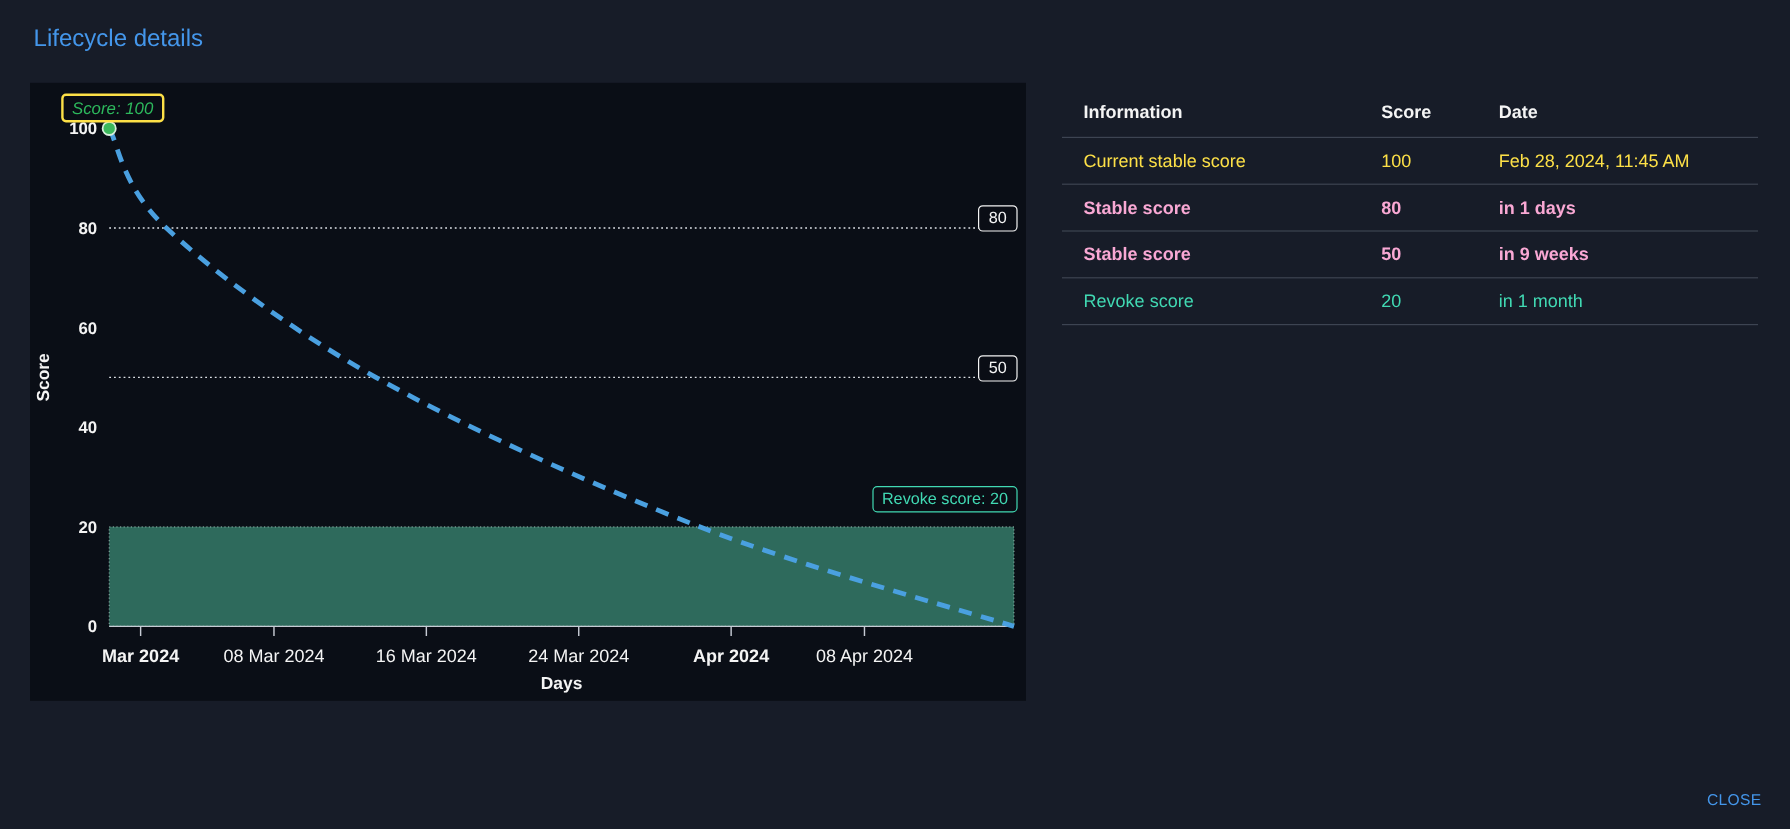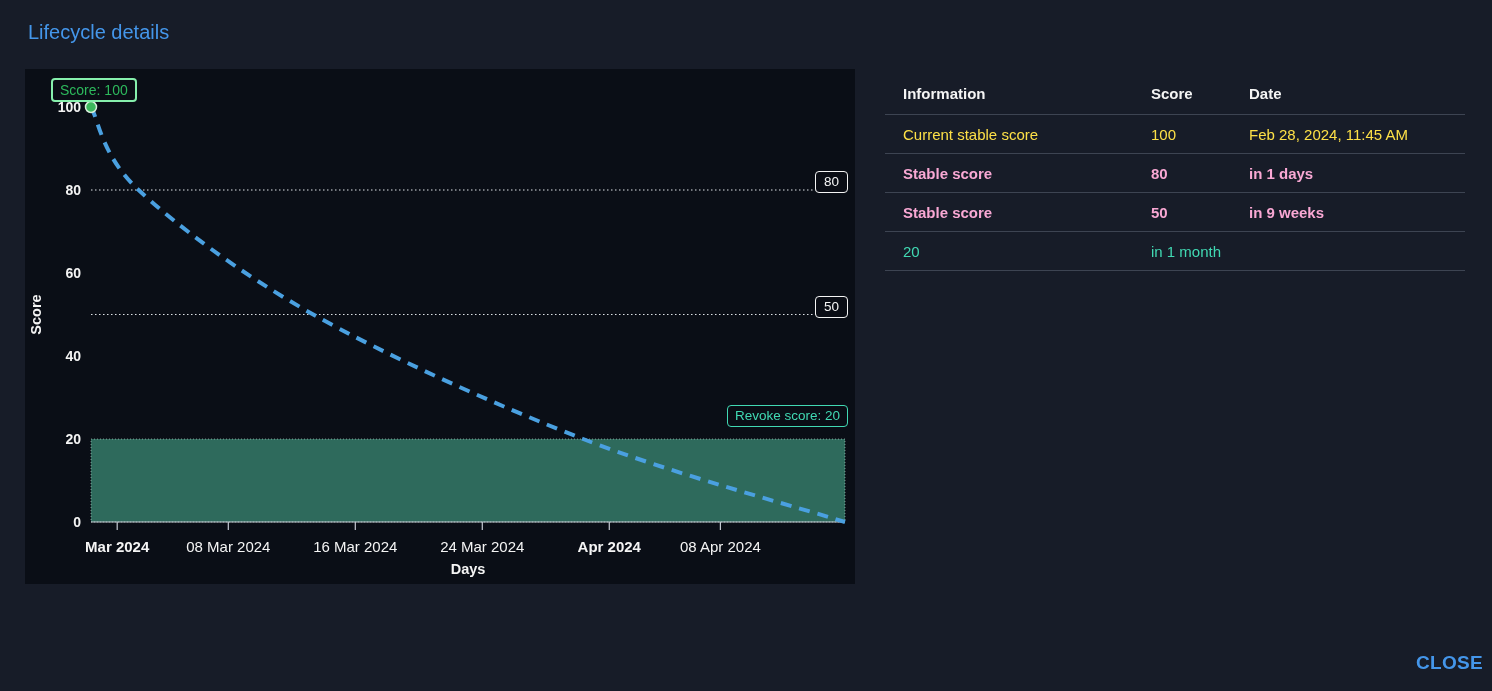--- a/index.html
+++ b/index.html
@@ -33,22 +33,23 @@
     position: absolute;
     font-size: 13.5px; line-height: 18px;
     padding: 1px 7px;
     border-radius: 4px;
     background: rgba(10, 14, 22, 0.88);
     white-space: nowrap;
   }
   .score-start-label {
     left: 26px; top: 9px;
     font-size: 14px;
-    border: 2px solid #86efac;
+    border: 2px solid #fde047;
     color: #2db85c;
+    font-style: italic;
   }
   .thr-box {
     right: 7px;
     border: 1.5px solid #f4f4f4;
     color: #f4f4f4;
     padding: 1px 8px;
   }
   .thr-box-80 { top: 102px; }
   .thr-box-50 { top: 227px; }
   .revoke-label {
@@ -70,22 +71,22 @@
     border-bottom: 1px solid #3d4452;
   }
   .trow.thead { height: 43px; font-weight: 700; }
   .tcell { padding-left: 18px; }
   .trow.style-green { color: #fde047; font-weight: 400; }
   .trow.style-teal { color: #41d9b3; }
   .trow.style-default { color: #f9a8d4; font-weight: bold; }
 
   
   .close-button {
-    position: absolute; right: 9px; bottom: 17px;
-    font-size: 19px; font-weight: 700; letter-spacing: 0.3px;
+    position: absolute; right: 24px; bottom: 17px;
+    font-size: 13px; font-weight: 400; letter-spacing: 0.3px;
     color: #4496ea;
     background: none; border: none;
     font-family: "Liberation Sans", sans-serif;
     cursor: pointer;
   }
 </style>
 </head>
 <body>
 
 <div class="dialog">
@@ -147,20 +148,21 @@
           <div class="tcell">Stable score</div>
           <div class="tcell">80</div>
           <div class="tcell">in 1 days</div>
         </div>
         <div class="trow style-default">
           <div class="tcell">Stable score</div>
           <div class="tcell">50</div>
           <div class="tcell">in 9 weeks</div>
         </div>
         <div class="trow style-teal">
+          <div class="tcell">Revoke score</div>
           <div class="tcell">20</div>
           <div class="tcell">in 1 month</div>
         </div>
       </div>
   </div>
 
   <button class="close-button">CLOSE</button>
 
 </div>
 

